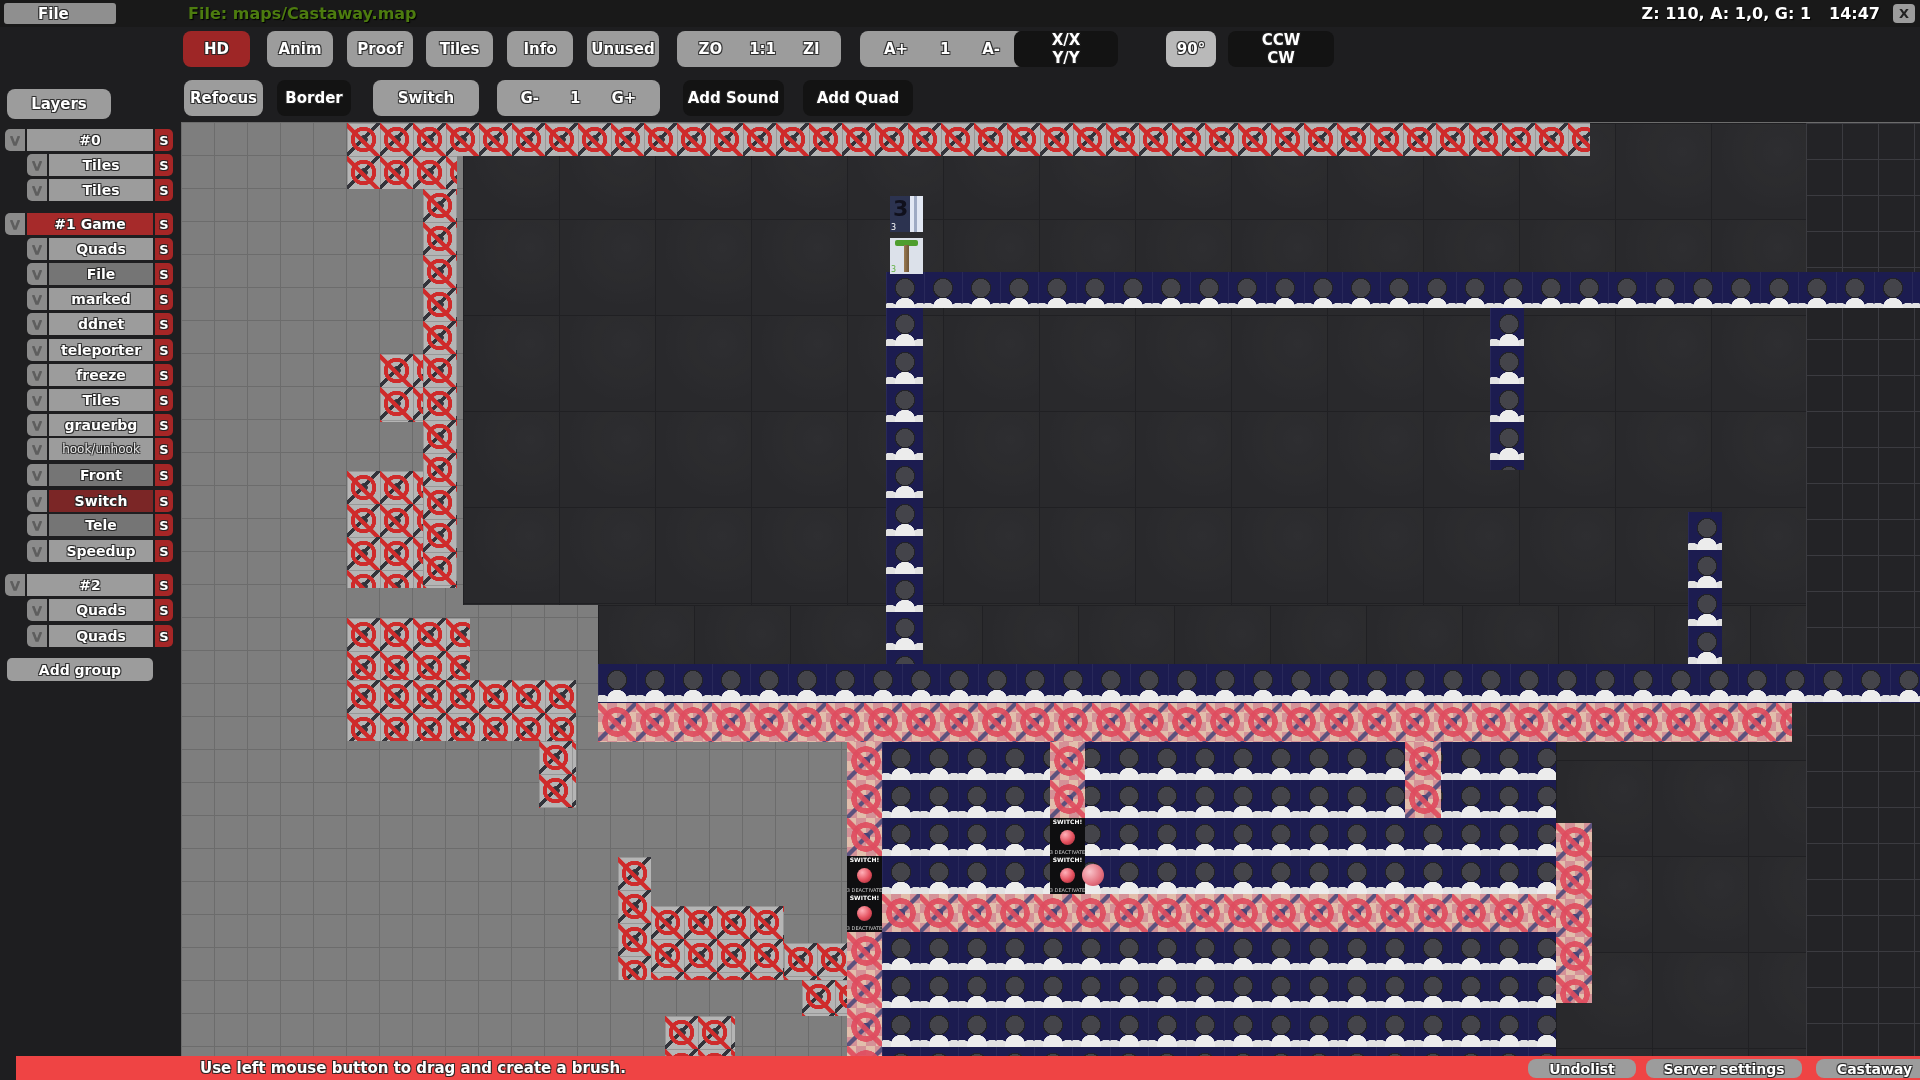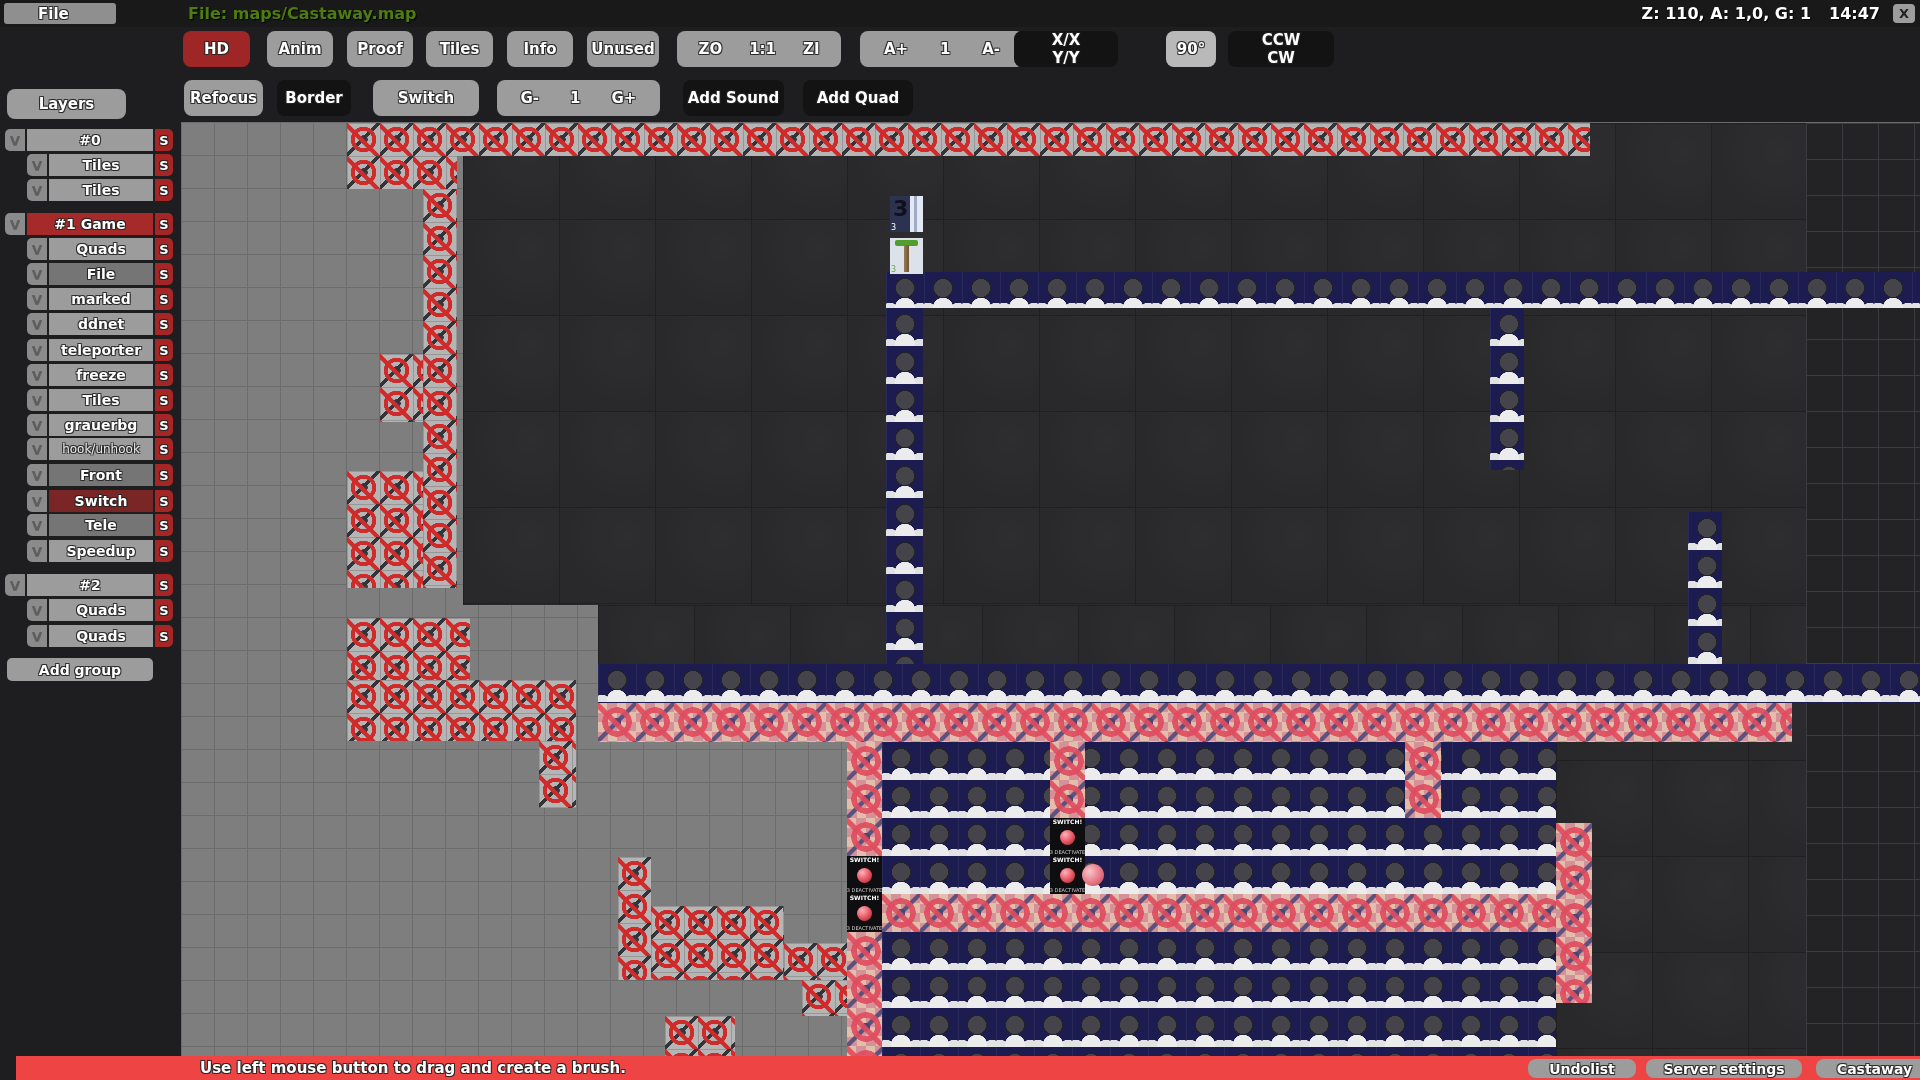--- a/index.html
+++ b/index.html
@@ -18,21 +18,21 @@
   
   #toolzone{position:absolute;left:0;top:27px;width:1920px;height:95px;background:#1e1e20;z-index:20}
   .tb{position:absolute;height:36px;background:#9c9c9c;border-radius:8px;display:flex;align-items:center;
       justify-content:center;color:#fff;font-weight:bold;font-size:15px;cursor:default}
   .tb-active{background:#9e2626}
   .tb-dark{background:#131313}
   .tb-light{background:#b9b9b9}
   .tb-grp{justify-content:space-around;padding:0 8px;box-sizing:border-box}
   
   #sidebar{position:absolute;left:0;top:27px;width:178px;height:1029px;z-index:25}
-  #layershdr{position:absolute;left:7px;top:62px;width:119px;height:30px;background:#9c9c9c;border-radius:8px;
+  #layershdr{position:absolute;left:7px;top:62px;width:104px;height:30px;background:#9c9c9c;border-radius:8px;
     color:#fff;font-weight:bold;font-size:15px;display:flex;align-items:center;justify-content:center}
   .lrow{position:absolute;left:27px;width:146px;height:22px;display:flex;gap:2px}
   .lrow.lg{left:5px;width:168px}
   .vbtn{width:20px;background:#8b8b8b;border-radius:5px 0 0 5px;color:#5e5e5e;font-weight:bold;font-size:13px;
     display:flex;align-items:center;justify-content:center;text-shadow:0 1px 0 rgba(0,0,0,.25)}
   .llab{flex:1;background:#9c9c9c;color:#fff;font-weight:bold;font-size:14px;display:flex;align-items:center;justify-content:center;overflow:hidden;white-space:nowrap}
   .llab.shade{background:#757575}
   .llab.sel{background:#7b2626}
   .llab.red{background:#a62a2a}
   .llab.thin{font-size:12px;font-weight:normal;color:#e9e9e9}

